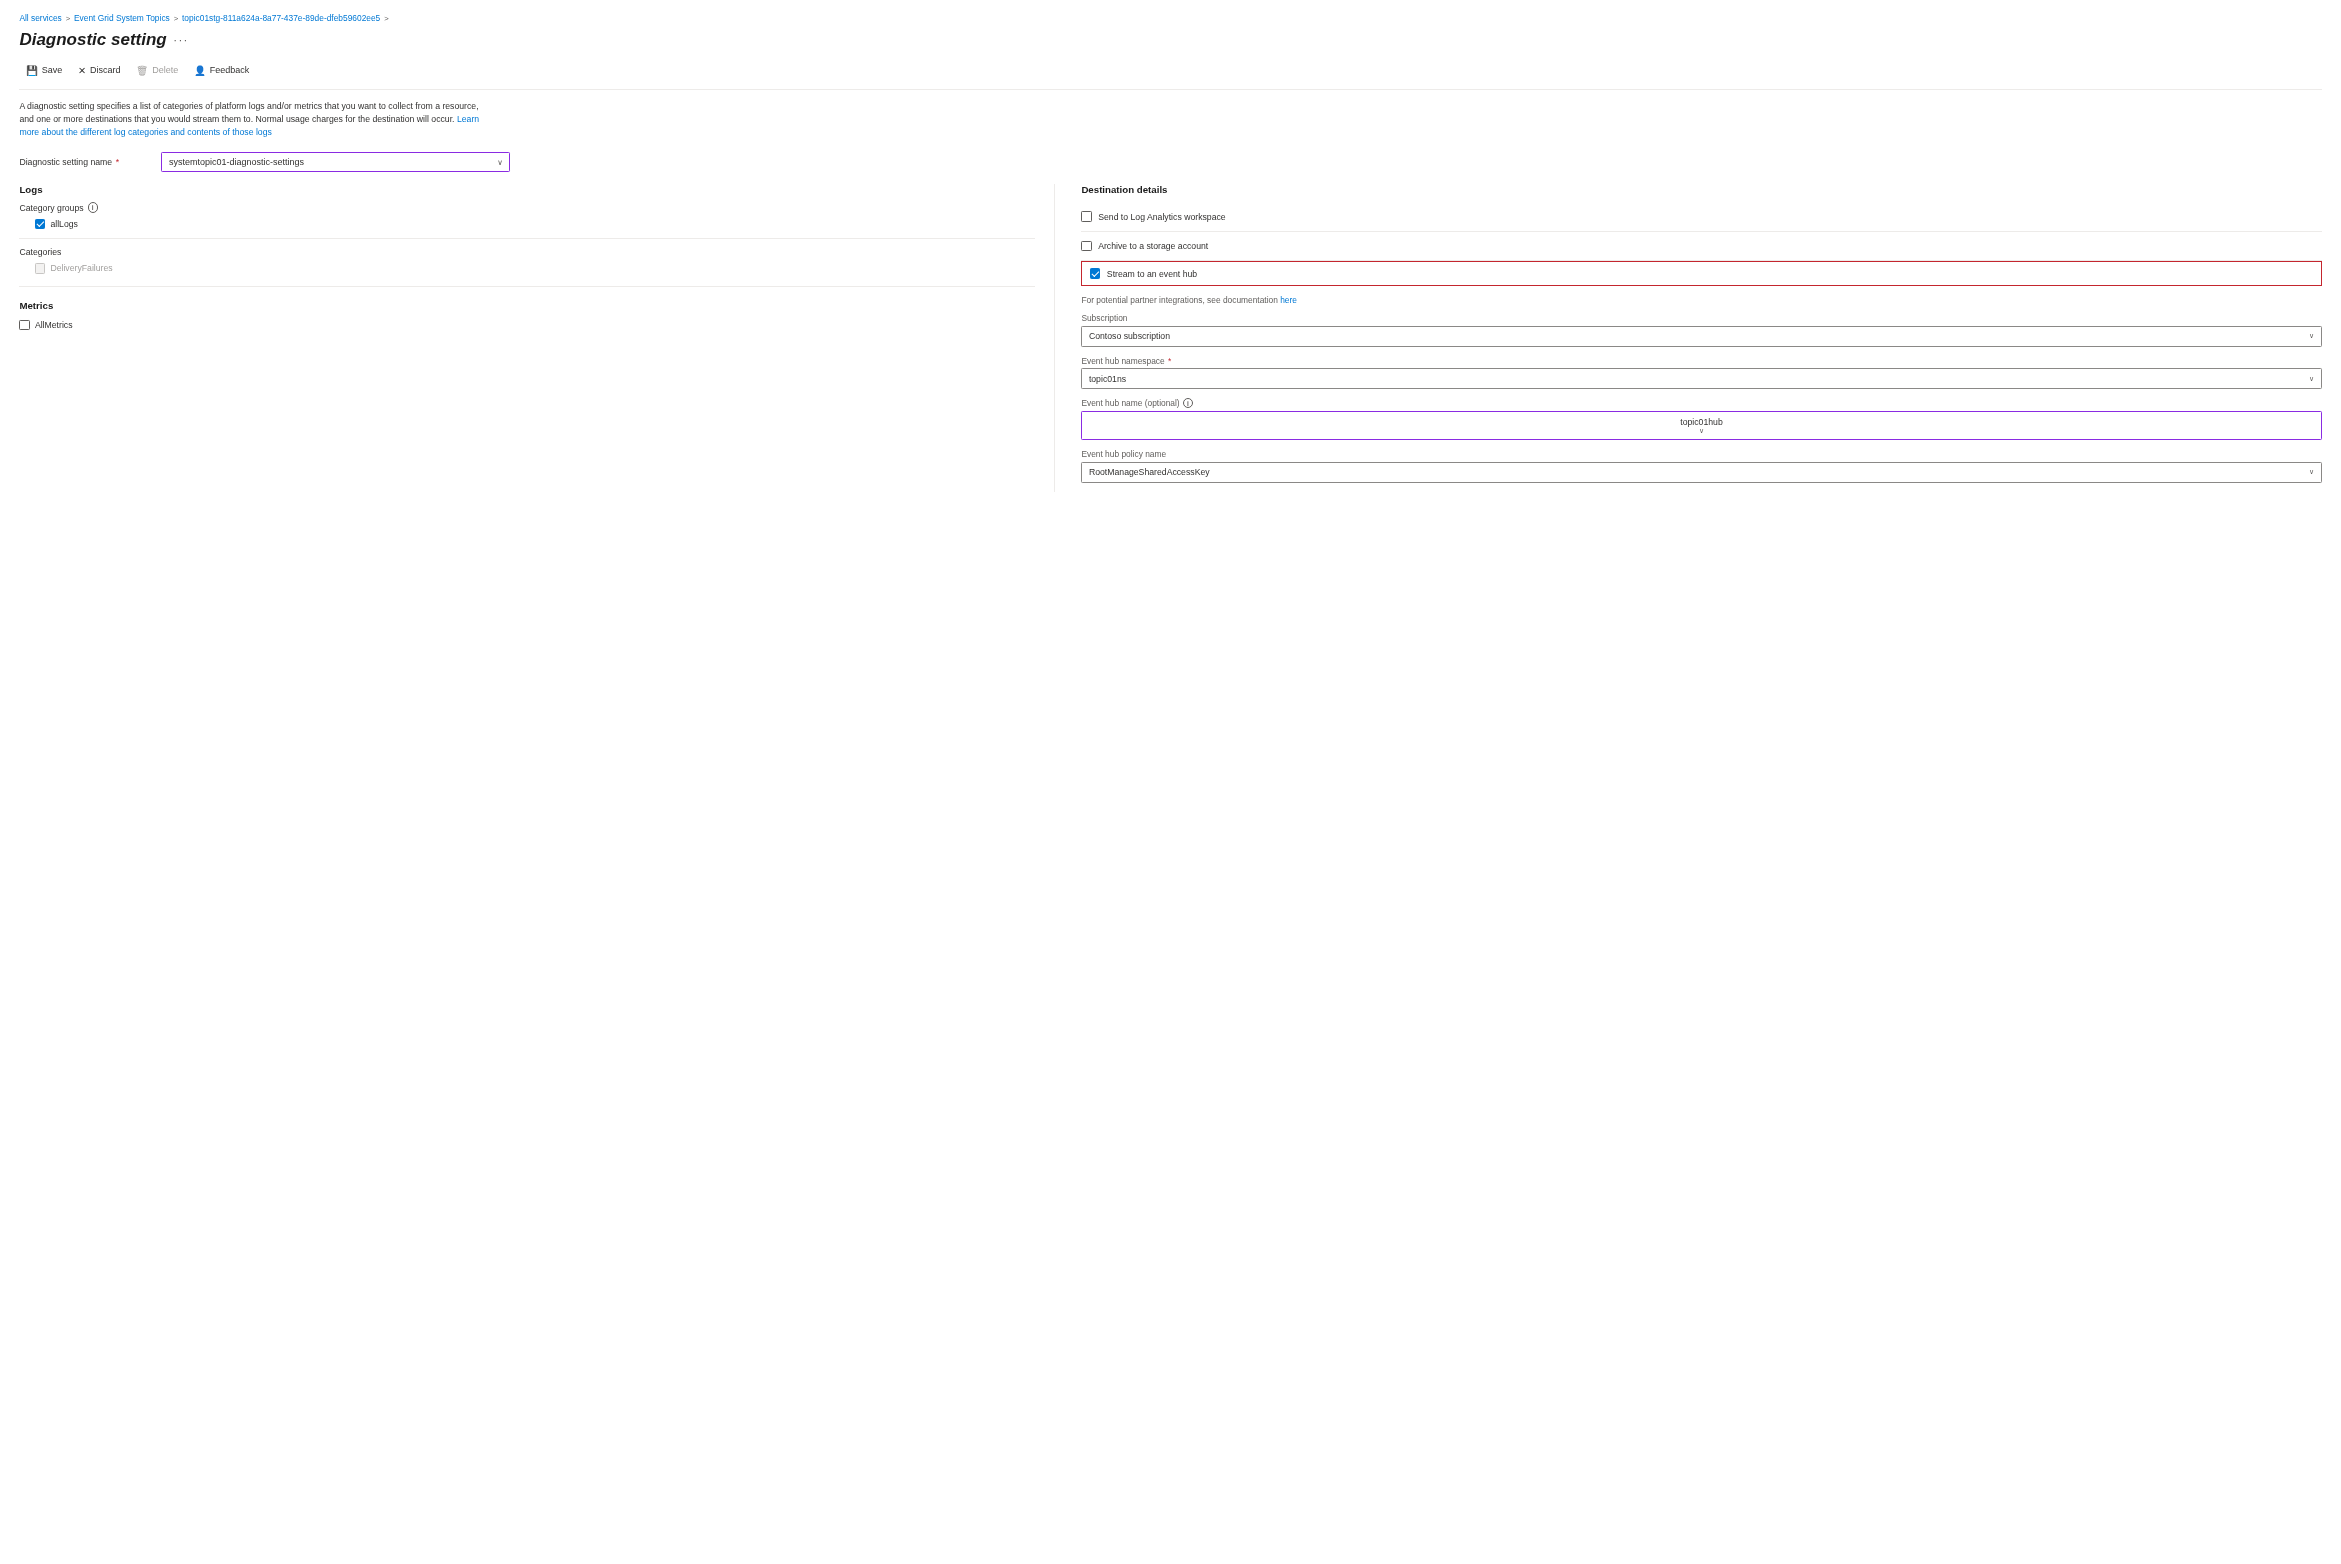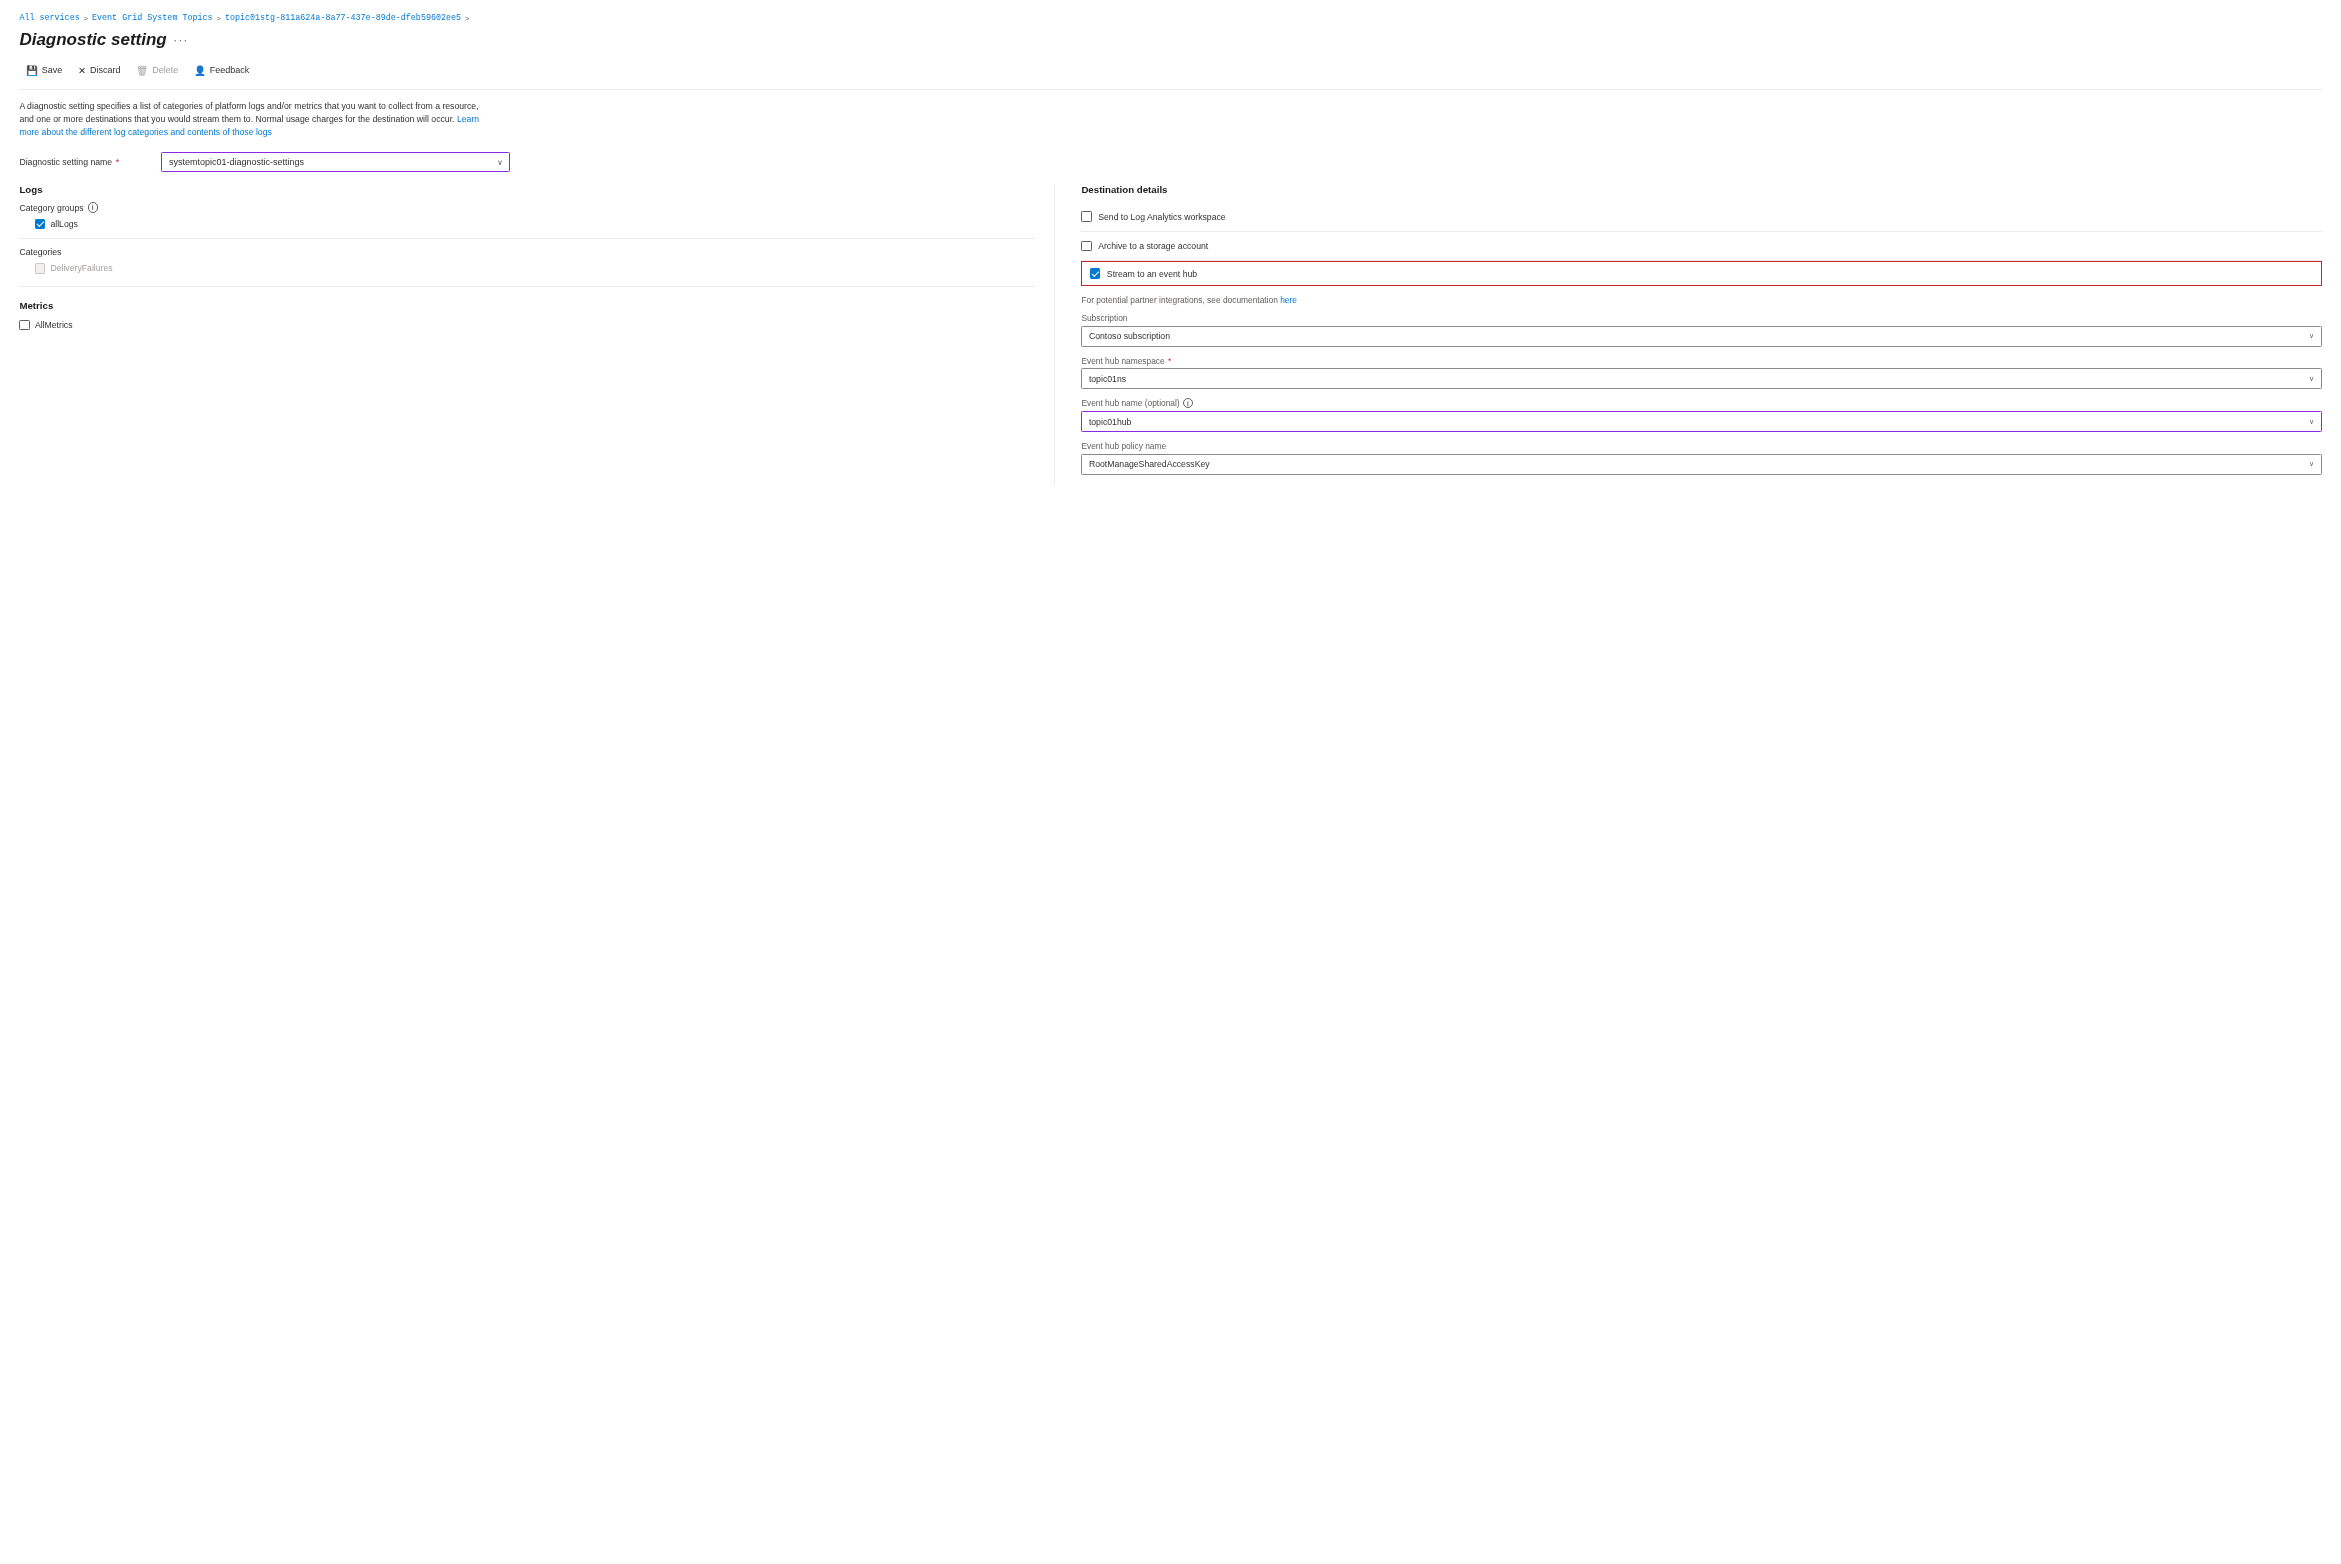--- a/index.html
+++ b/index.html
@@ -13,21 +13,21 @@
     .breadcrumb {
       display: flex;
       align-items: center;
       gap: 3.9px;
       font-size: 8.4px;
       color: #0078d4;
       margin-bottom: 6.5px;
       flex-wrap: wrap;
     }
     .breadcrumb span { color: #605e5c; }
-    .breadcrumb a { color: #0078d4; text-decoration: none; font-family: Liberation Mono, monospace; }
+    .breadcrumb a { color: #0078d4; text-decoration: none; }
     .breadcrumb-sep { color: #605e5c; font-size: 7.7px; }
     .page-title {
       display: flex;
       align-items: center;
       gap: 6.5px;
       margin-bottom: 11.6px;
     }
     .page-title h1 {
       font-size: 17px;
       font-weight: 600;
@@ -212,21 +212,21 @@
       align-items: center;
       justify-content: space-between;
       border: 0.6px solid #8a8886;
       border-radius: 1.3px;
       padding: 4.5px 6.5px;
       background: #fff;
       cursor: pointer;
       font-size: 8.7px;
       color: #323130;
     }
-    .dropdown.active-border { border-color: #8a2be2; border-width: 1px; }
+    .dropdown.active-border { border-color: #8a2be2; border-width: 1px; flex-direction: column; }
     .dropdown-chevron { font-size: 7px; color: #605e5c; }
     .partner-note {
       font-size: 8.4px;
       color: #605e5c;
       margin-bottom: 7.7px;
     }
     .partner-note a { color: #0078d4; text-decoration: none; }
     .metrics-section { margin-top: 13px; }
   </style>
 </head>

